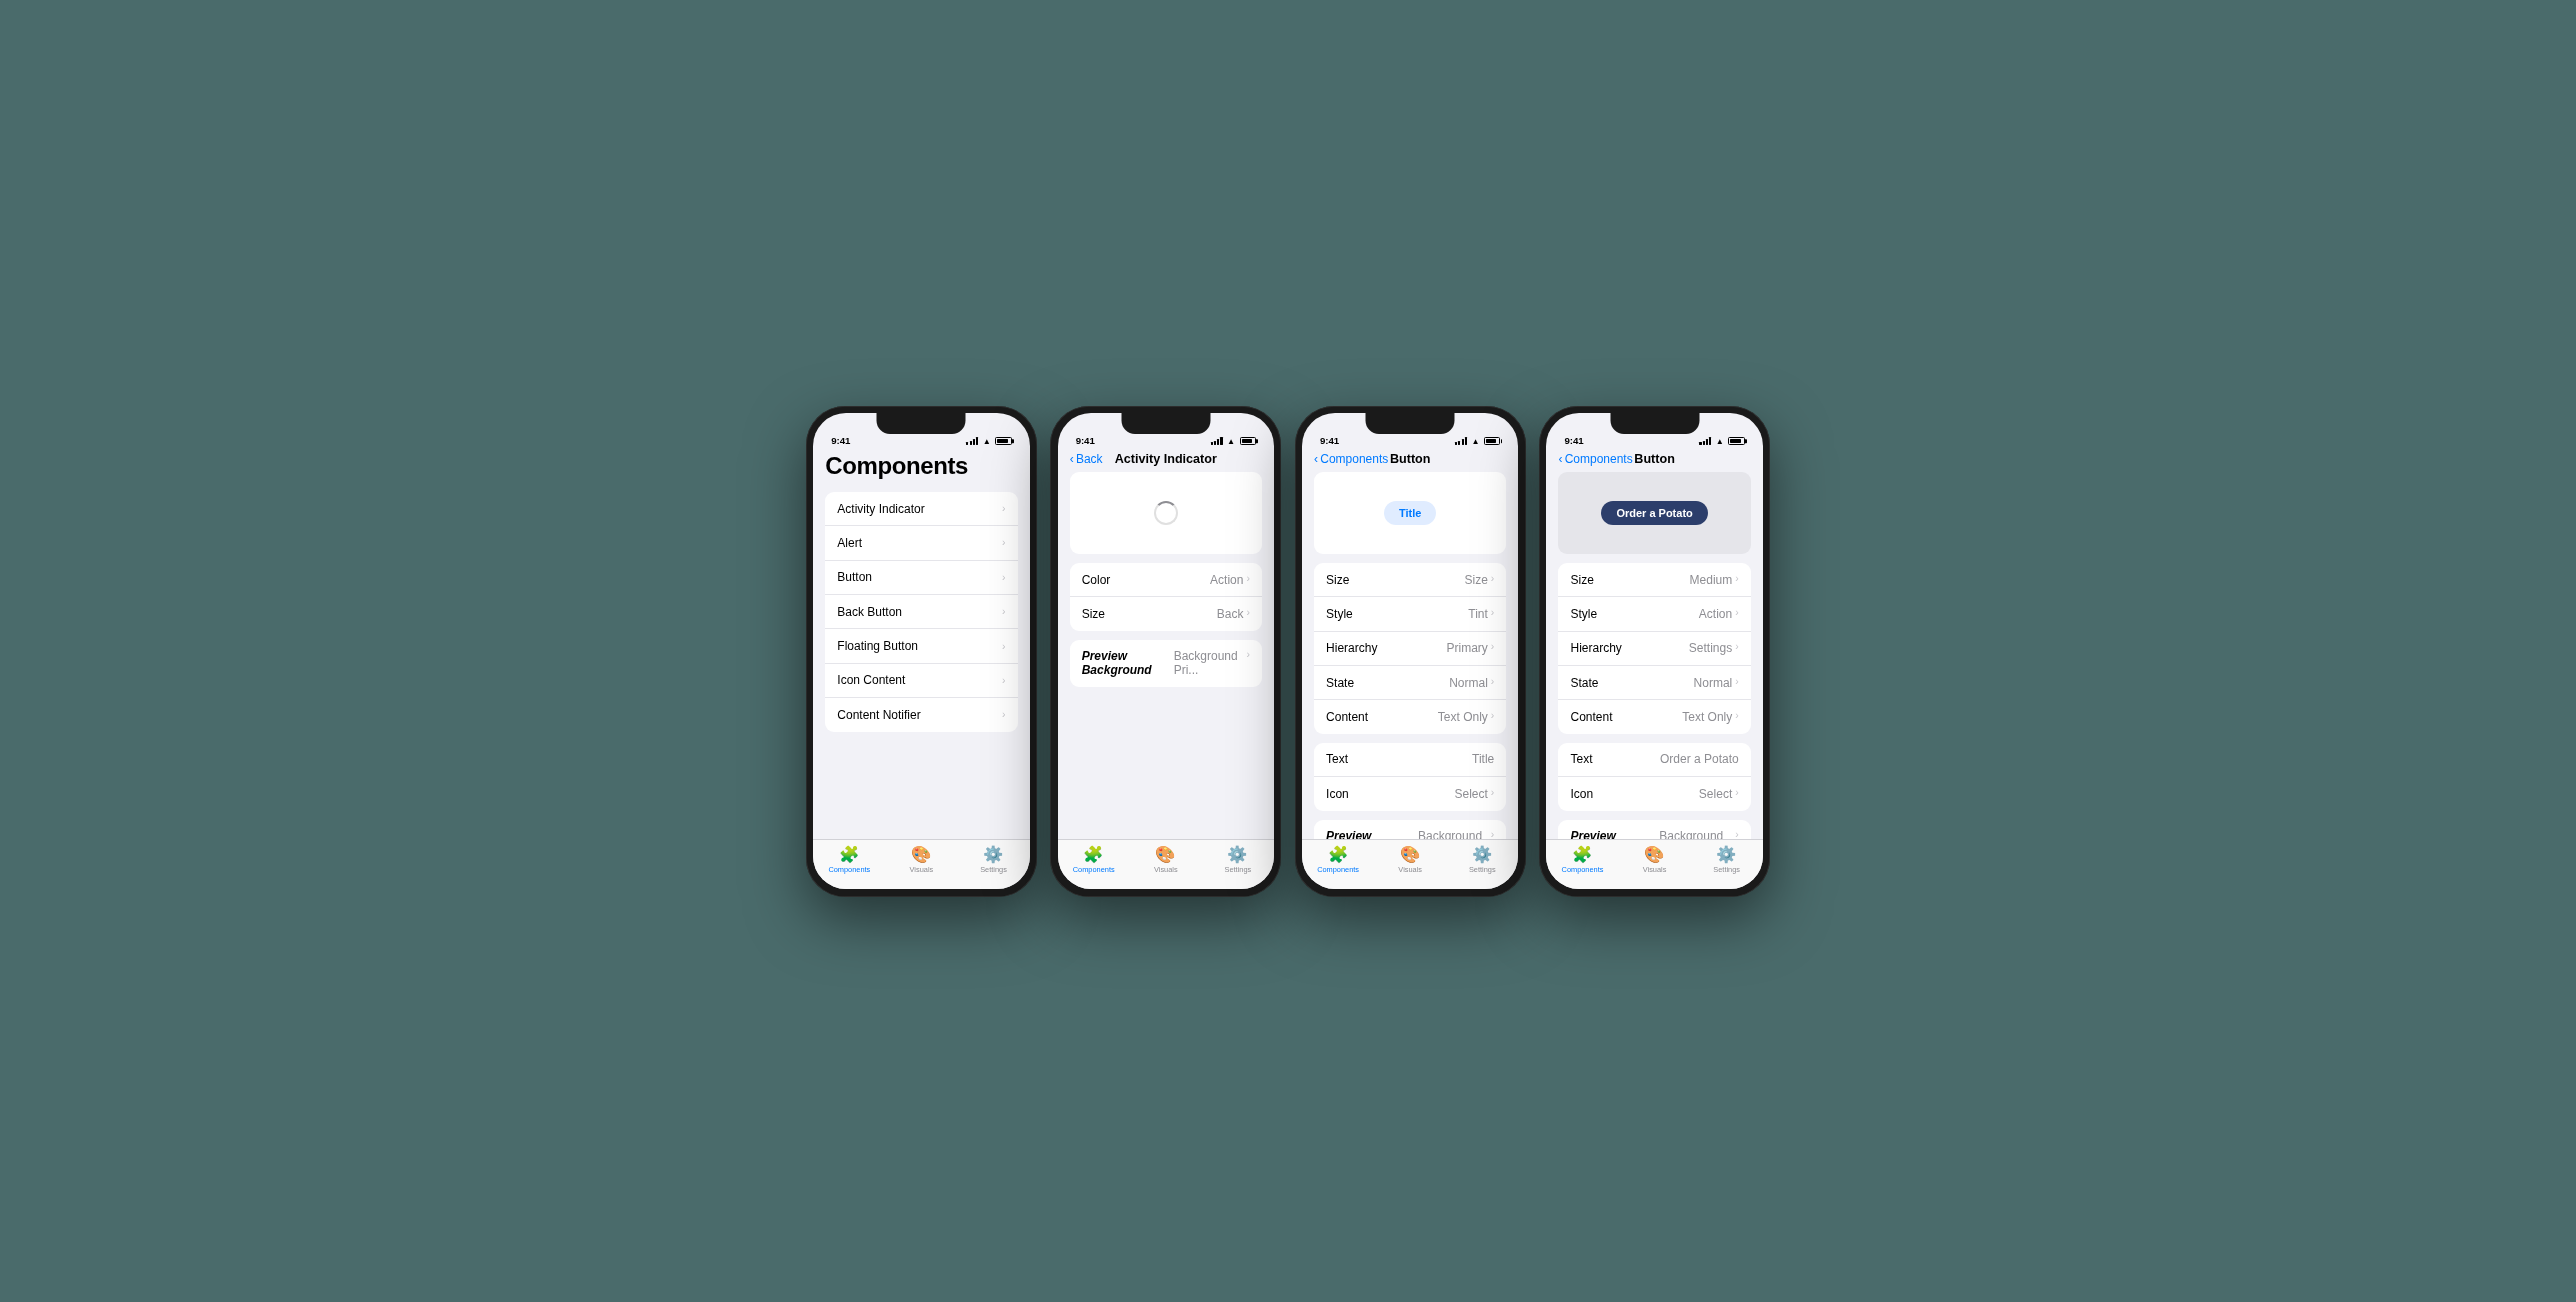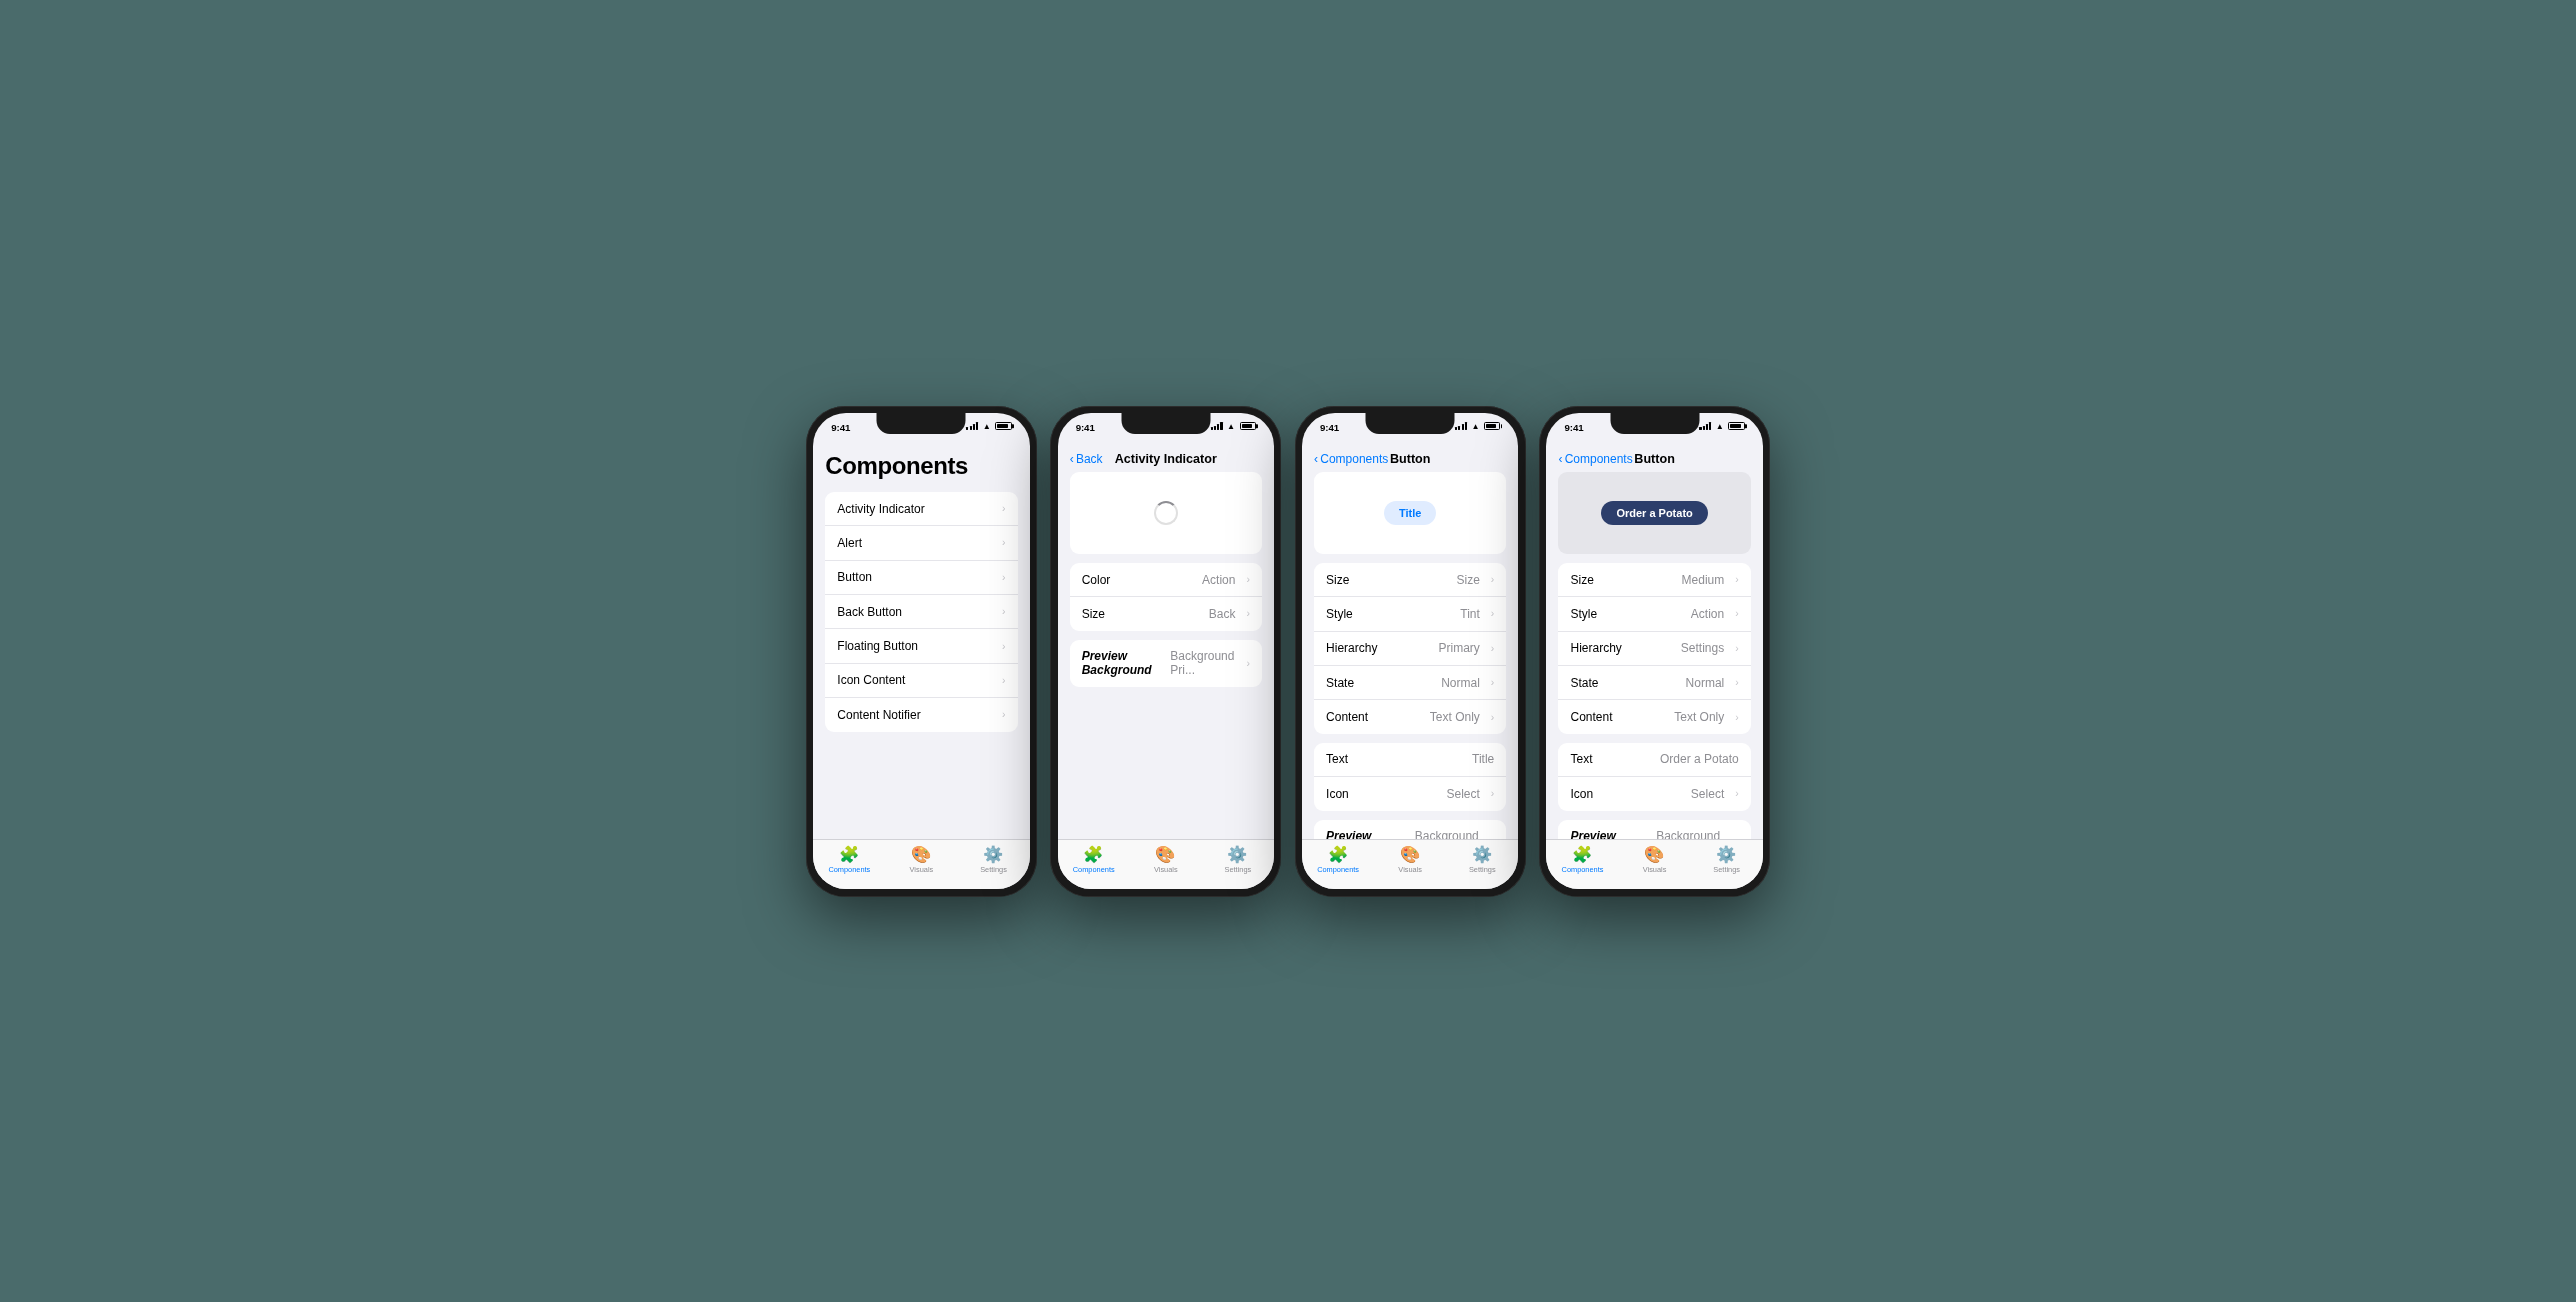--- a/index.html
+++ b/index.html
@@ -45,21 +45,21 @@
       width: 89px;
       height: 21px;
       background: #1a1a1a;
       border-radius: 0 0 13.4px 13.4px;
       z-index: 10;
     }
     
     .status-bar {
       display: flex;
       justify-content: space-between;
-      align-items: flex-start;
+      align-items: flex-end;
       padding: 9px 18px 0 18px;
       height: 33px;
       flex-shrink: 0;
       position: relative;
       z-index: 5;
     }
     .status-time {
       font-size: 9.7px;
       font-weight: 600;
       color: #000;
@@ -174,22 +174,22 @@
     }
     .list-item:last-child {
       border-bottom: none;
     }
     .list-item-label {
       font-size: 12px;
       color: #000;
     }
     .list-item-right {
       display: flex;
-      align-items: center;
-      gap: 11px;
+      align-items: flex-start;
+      gap: 3px;
       color: #8e8e93;
       font-size: 12px;
     }
     .chevron-right {
       color: #c7c7cc;
       font-size: 10.4px;
     }
     
     .tab-bar {
       background: rgba(249,249,249,0.94);

